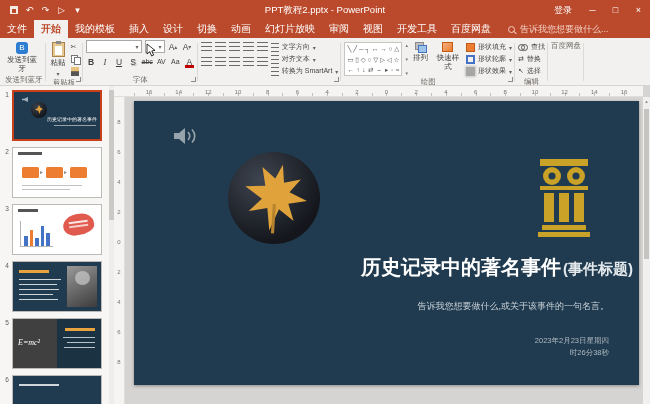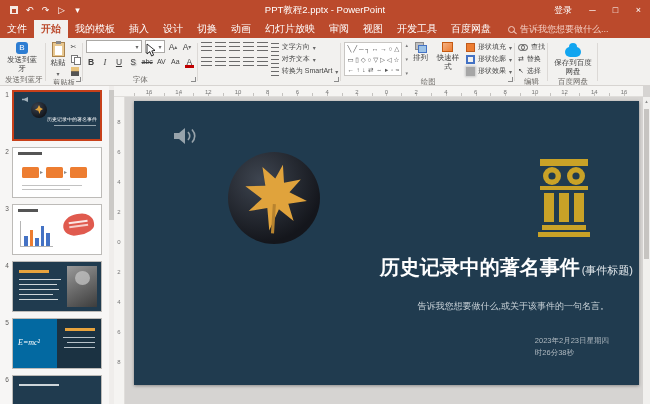--- a/index.html
+++ b/index.html
@@ -104,21 +104,21 @@
   .t3 .bar:nth-child(3){height:8px}.t3 .bar:nth-child(4){height:20px}.t3 .bar:nth-child(5){height:13px}
   .t3 .blob{position:absolute;right:7px;top:9px;width:31px;height:21px;background:#E05A4E;border-radius:55% 45% 60% 40%/60% 55% 45% 50%;transform:rotate(-8deg)}
   .t3 .blob::after{content:"";position:absolute;left:6px;top:7px;right:6px;height:1.5px;background:rgba(255,255,255,.85);box-shadow:0 4px 0 rgba(255,255,255,.7)}
   .t4{background:#203B4F}
   .t4 .ph{position:absolute;right:4px;top:4px;width:30px;height:41px;background:linear-gradient(150deg,#9a9a9a,#6e6e6e 45%,#3c3c3c)}
   .t4 .ph::after{content:"";position:absolute;left:8px;top:5px;width:15px;height:14px;border-radius:50%;background:#c4c4c4;opacity:.75}
   .t4 .l0{position:absolute;left:6px;top:8px;width:30px;height:2.5px;background:#E8A33D}
   .t4 .l{position:absolute;left:6px;height:1px;background:#cfd6da}
   .t4 .l.a{top:17px;width:42px}.t4 .l.b{top:22px;width:38px}.t4 .l.c{top:27px;width:40px}
   .t4 .l.d{top:32px;width:34px}.t4 .l.e{top:37px;width:39px}
-  .t5{background:#0369a1}
+  .t5{background:#404040}
   .t5 .r{position:absolute;right:0;top:0;width:44px;height:100%;background:#1B3242}
   .t5 .f{position:absolute;left:5px;top:19px;font-family:"Liberation Serif","DejaVu Serif",serif;font-style:italic;font-size:8px;color:#fff}
   .t5 .rh{position:absolute;right:6px;top:9px;width:30px;height:2.5px;background:#E8A33D}
   .t5 .rl{position:absolute;right:6px;height:1px;background:#b8c2c9}
   .t5 .rl.a{top:18px;width:32px}.t5 .rl.b{top:23px;width:28px}.t5 .rl.c{top:28px;width:31px}
   .t6{background:#203B4F}
   .t6 .l1{position:absolute;left:6px;top:8px;width:40px;height:2px;background:#cfd6da}
   
   .hruler{position:absolute;left:114px;top:86px;right:7px;height:11px;background:#F5F4F2;border-bottom:1px solid #E0DEDB}
   .hnums{position:absolute;left:143px;top:87px;width:487px;height:10px;display:flex;justify-content:space-between}
@@ -127,23 +127,23 @@
   .vruler{position:absolute;left:114px;top:97px;width:11px;bottom:0;background:#F5F4F2;border-right:1px solid #E0DEDB}
   .vnums{position:absolute;left:114px;top:119px;width:10px;height:246px;display:flex;flex-direction:column;justify-content:space-between}
   .vnum{font-size:6px;color:#777;text-align:center}
   .canvas{position:absolute;left:125px;top:97px;right:7px;bottom:0;background:#D6D4D2}
   .vscroll{position:absolute;right:0;top:97px;width:7px;bottom:0;background:#F1F0EE}
   .vscroll .up{display:block;text-align:center;font-size:5px;color:#8a8a8a;line-height:8px}
   .vthumb{position:absolute;left:1px;right:1px;top:12px;height:150px;background:#C6C4C1}
   
   .slide{position:absolute;left:9px;top:4px;width:505px;height:284px;background:#203B4F;box-shadow:0 1px 3px rgba(0,0,0,.35)}
   .s-title{position:absolute;right:6px;top:153px;color:#fff;font-size:20px;font-weight:bold;white-space:nowrap}
-  .s-title .sfx{font-size:11px;font-weight:normal;color:#E3E8EC;margin-left:2px}
+  .s-title .sfx{font-size:15px;font-weight:bold;color:#E3E8EC;margin-left:2px}
   .s-sub{position:absolute;right:30px;top:199px;color:#C9D2D8;font-size:9px;white-space:nowrap}
-  .s-date{position:absolute;right:30px;top:234px;color:#AEB8BF;font-size:7.5px;line-height:12px;}
+  .s-date{position:absolute;right:30px;top:234px;color:#AEB8BF;font-size:7.5px;line-height:12px;text-align:right}
   .s-circle{position:absolute;left:94px;top:51px;width:92px;height:92px;border-radius:50%;background:radial-gradient(circle at 35% 30%,#3E4550,#14161C 72%);overflow:hidden}
   .s-spk{position:absolute;left:38px;top:24px}
   .s-col{position:absolute;left:404px;top:58px}
   .cursor{position:absolute;left:146px;top:43px;z-index:50}
 </style>
 </head>
 <body>
 
 <div id="app">
 
@@ -403,26 +403,20 @@
           <span class="sbtn">
               <span>↖</span>
               <span>选择</span>
             </span>
         </div>
       </div>
       <div class="rlabel">编辑</div>
     </div>
 
     <div class="rgroup">
-      <div class="rbody">
-        <div class="bigbtn" style="width:44px">
-          <span class="ic-cloud"></span>
-          <span class="cap">保存到百度网盘</span>
-        </div>
-      </div>
       <div class="rlabel">百度网盘</div>
     </div>
 
   </div>
 
   <div class="panel">
 
     <div class="titem">
       <span class="tnum">1</span>
       <div class="thumb t1 selected">

